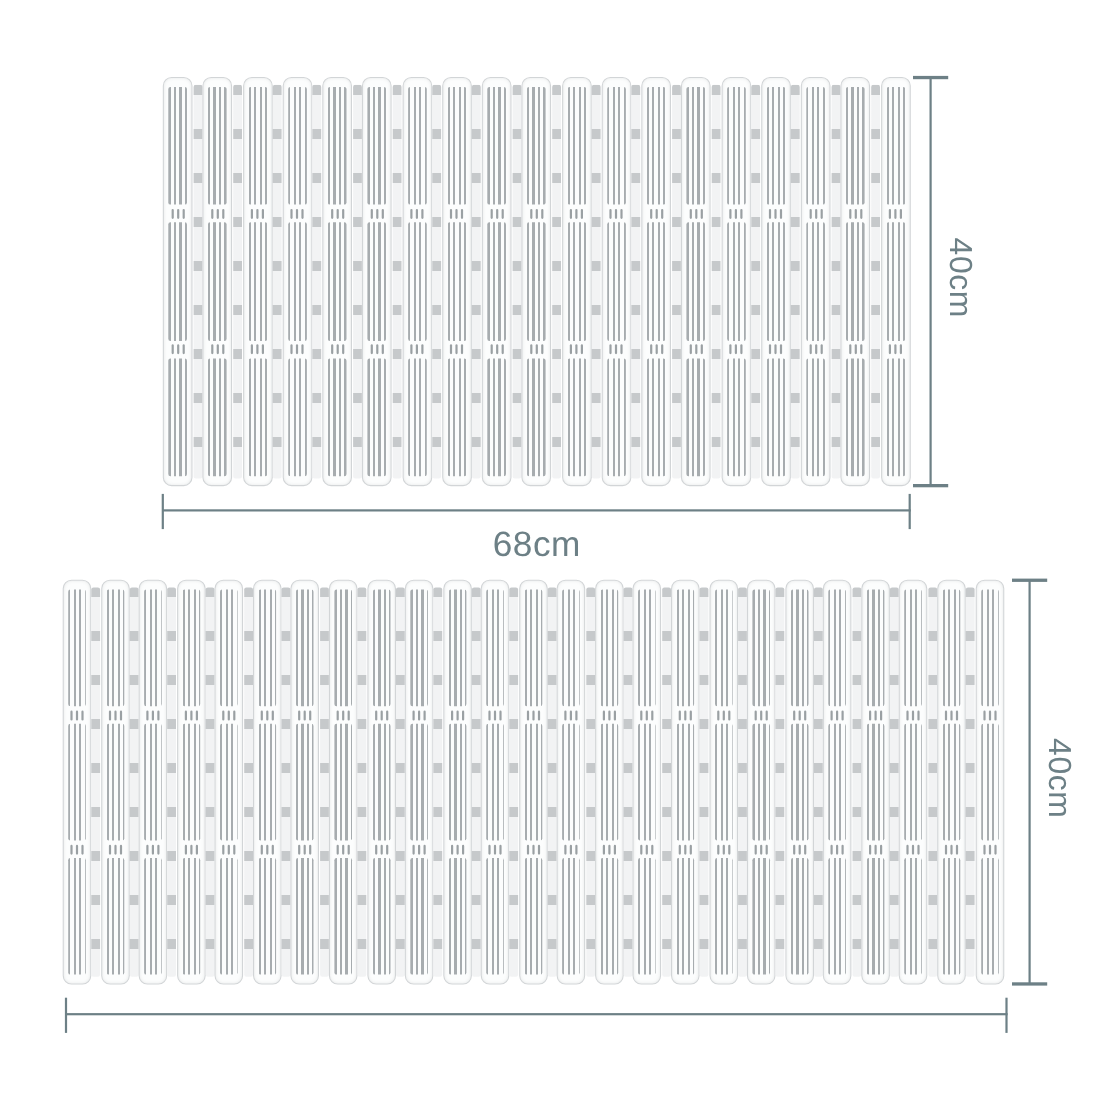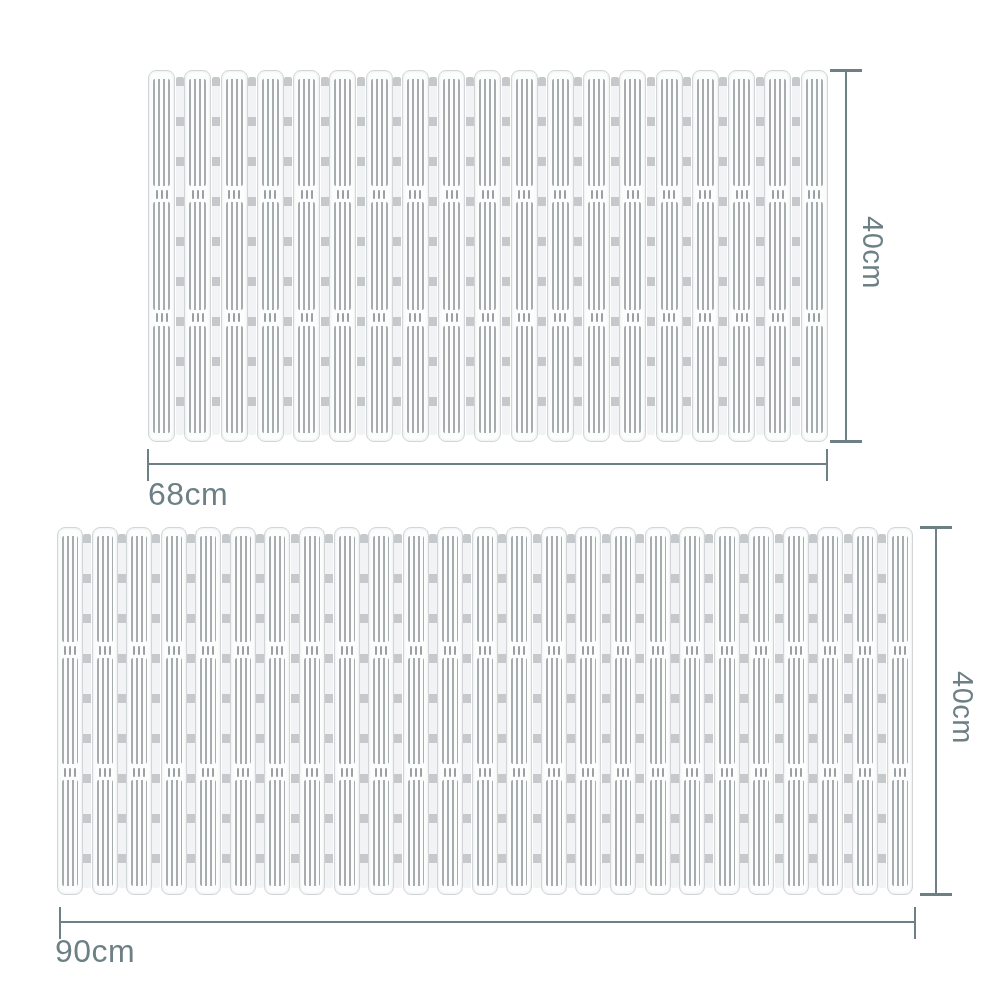--- a/index.html
+++ b/index.html
@@ -62,21 +62,21 @@
 
   
   .dim-line-v { position: absolute; width: 2px; }
   .dim-line-h { position: absolute; height: 2px; }
   .dim-cap-h  { position: absolute; width: 32px; height: 3px; }
   .dim-tick-v { position: absolute; width: 2px; height: 32px; }
   .dim-label  {
     position: absolute;
     font-size: 32px;
     letter-spacing: 0.5px;
-    text-align: left;
+    text-align: center;
   }
   .dim-label-v {
     position: absolute;
     font-size: 29px;
     letter-spacing: 0.5px;
     writing-mode: vertical-rl;
     text-orientation: sideways;
   }
 </style>
 </head>
@@ -803,15 +803,14 @@
     </div>
 
   <div class="dim-line-v" style="left: 935px; top: 527px; height: 368px; background: rgb(109, 128, 134);"></div>
   <div class="dim-cap-h" style="left: 920px; top: 526px; background: rgb(109, 128, 134);"></div>
   <div class="dim-cap-h" style="left: 920px; top: 893px; background: rgb(109, 128, 134);"></div>
   <div class="dim-label-v" style="left: 946px; top: 671px; color: rgb(109, 128, 134);">40cm</div>
 
   <div class="dim-line-h" style="left: 60px; top: 921px; width: 856px; background: rgb(109, 128, 134);"></div>
   <div class="dim-tick-v" style="left: 59px; top: 907px; background: rgb(109, 128, 134);"></div>
   <div class="dim-tick-v" style="left: 914px; top: 907px; background: rgb(109, 128, 134);"></div>
-  <div class="dim-label" style="left: 55px; top: 933px; width: 800px; color: rgb(109, 128, 134);">90cm</div>
 
 </div>
 
 </body></html>

